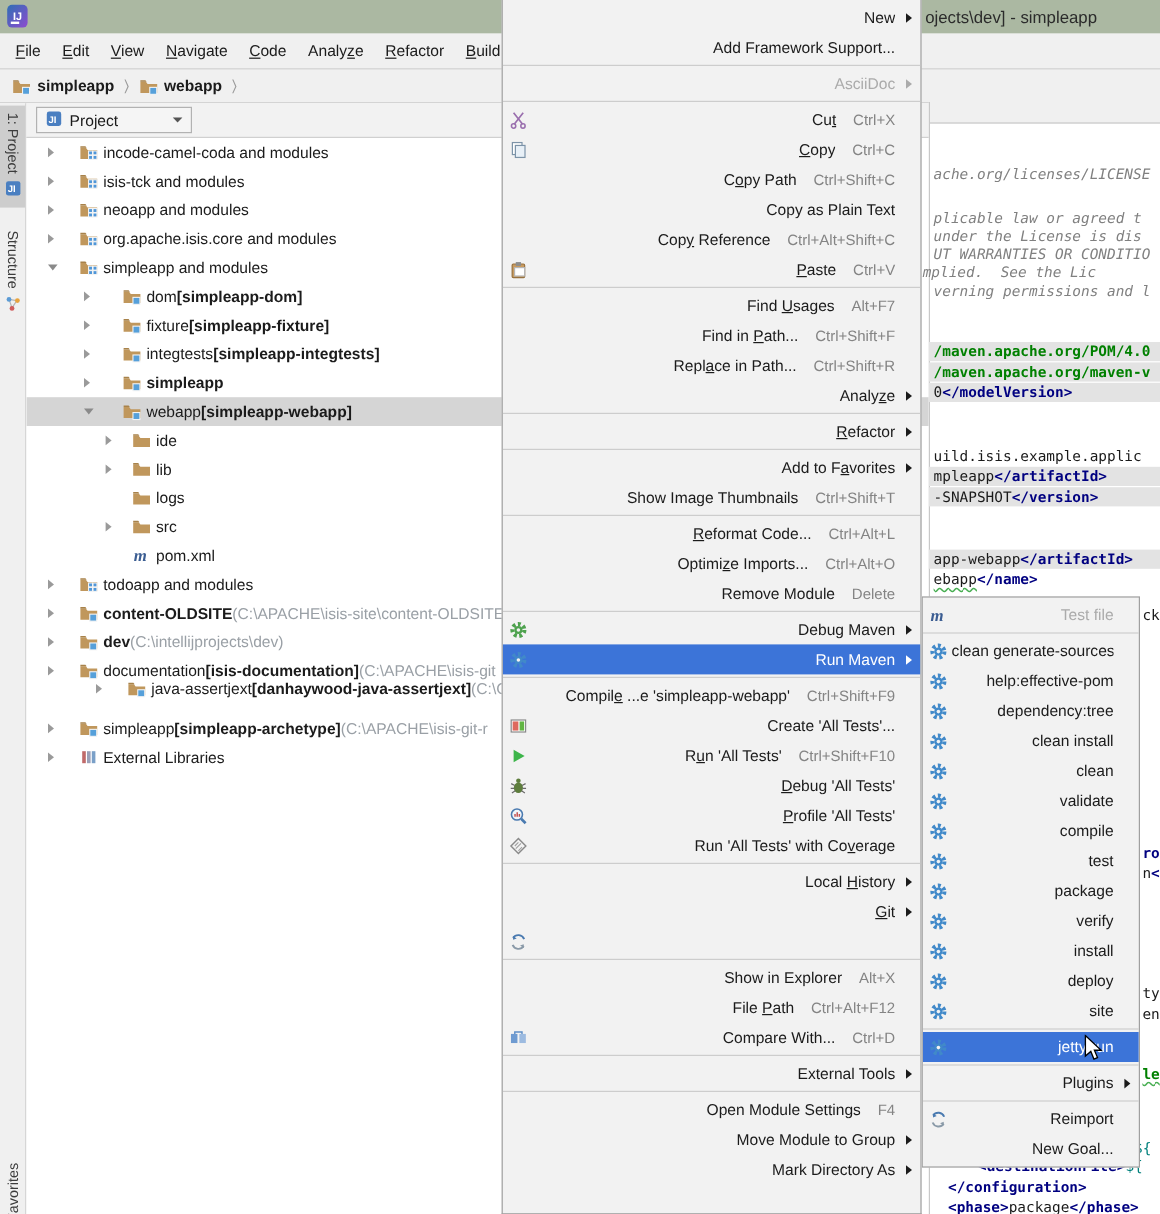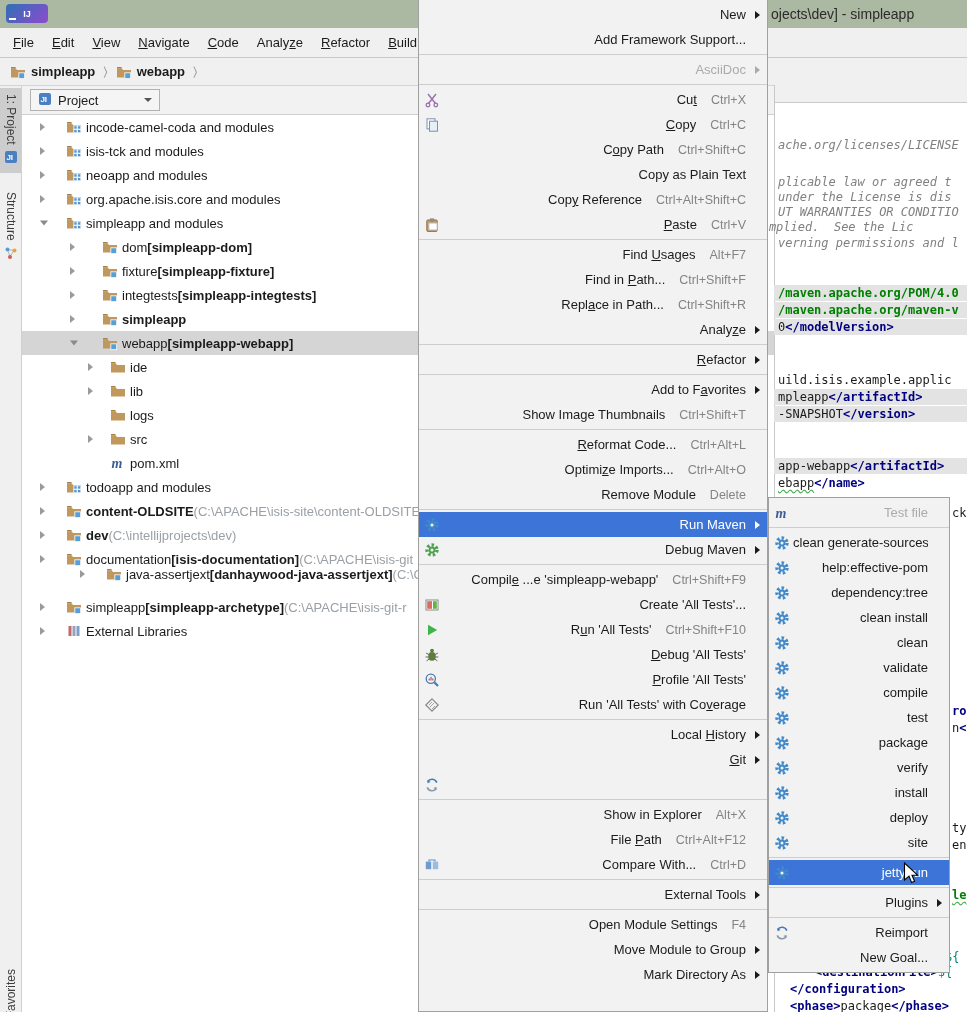--- a/index.html
+++ b/index.html
@@ -1,20 +1,20 @@
 <!DOCTYPE html>
 <html><head>
 <meta charset="utf-8">
 <style>
   html,body{margin:0;padding:0;background:#777;}
   #screen{position:relative;width:967px;height:1012px;background:#ffffff;overflow:hidden;
           font-family:"Liberation Sans",sans-serif;font-size:13px;color:#1b1b1b;}
   
   .titlebar{position:absolute;left:0;top:0;width:967px;height:28px;background:#abb8a2;}
-  .logo{position:absolute;left:6px;top:4px;width:42px;height:19px;border-radius:4px;
+  .logo{position:absolute;left:6px;top:4px;width:17px;height:19px;border-radius:4px;
         background:linear-gradient(135deg,#2f6fb4,#8e4bd0);display:flex;align-items:center;justify-content:center;
         color:#fff;font-size:9px;font-weight:bold;}
   .logo:after{content:"";position:absolute;left:3px;bottom:3px;width:7px;height:2px;background:#fff;}
   .title-text{position:absolute;left:771px;top:6px;font-size:14px;color:#2b2b2b;white-space:nowrap;}
   
   .menubar{position:absolute;top:28px;left:0;width:967px;height:30px;background:#f0f0f0;
            border-bottom:1px solid #c9c9c9;display:flex;align-items:center;padding-left:4px;box-sizing:border-box;}
   .menubar-item{padding:0 9px;white-space:nowrap;}
   
   .breadcrumbs{position:absolute;top:58px;left:0;width:967px;height:28px;background:#f0f0f0;
@@ -687,42 +687,42 @@
         <span class="ms">Ctrl+Alt+O</span>
         <span class="ma"></span>
       </div>
       <div class="menu-row">
         <span class="mi"></span>
         <span class="ml">Remove Module</span>
         <span class="ms">Delete</span>
         <span class="ma"></span>
       </div>
       <div class="menu-sep"></div>
-      <div class="menu-row selected">
-        <span class="mi">
-          <svg width="16" height="16" viewBox="0 0 16 16">
-            <circle cx="8" cy="8" r="5" fill="none" stroke="#4189c9" stroke-width="3.4" stroke-dasharray="2.4 2.1"></circle>
-            <circle cx="8" cy="8" r="3.4" fill="#4189c9"></circle>
-            <circle cx="8" cy="8" r="1.5" fill="#f2f2f2"></circle>
-          </svg>
-        </span>
-        <span class="ml">Run Maven</span>
-        <span class="ma">
-          <span class="arrow-shape"></span>
-        </span>
-      </div>
       <div class="menu-row">
         <span class="mi">
           <svg width="16" height="16" viewBox="0 0 16 16">
             <circle cx="8" cy="8" r="5" fill="none" stroke="#4ea24e" stroke-width="3.4" stroke-dasharray="2.4 2.1"></circle>
             <circle cx="8" cy="8" r="3.4" fill="#4ea24e"></circle>
             <circle cx="8" cy="8" r="1.5" fill="#f2f2f2"></circle>
           </svg>
         </span>
         <span class="ml">Debug Maven</span>
+        <span class="ma">
+          <span class="arrow-shape"></span>
+        </span>
+      </div>
+      <div class="menu-row selected">
+        <span class="mi">
+          <svg width="16" height="16" viewBox="0 0 16 16">
+            <circle cx="8" cy="8" r="5" fill="none" stroke="#4189c9" stroke-width="3.4" stroke-dasharray="2.4 2.1"></circle>
+            <circle cx="8" cy="8" r="3.4" fill="#4189c9"></circle>
+            <circle cx="8" cy="8" r="1.5" fill="#f2f2f2"></circle>
+          </svg>
+        </span>
+        <span class="ml">Run Maven</span>
         <span class="ma">
           <span class="arrow-shape"></span>
         </span>
       </div>
       <div class="menu-sep"></div>
       <div class="menu-row">
         <span class="mi"></span>
         <span class="ml">Compil<u>e</u> ...e 'simpleapp-webapp'</span>
         <span class="ms">Ctrl+Shift+F9</span>
         <span class="ma"></span>

